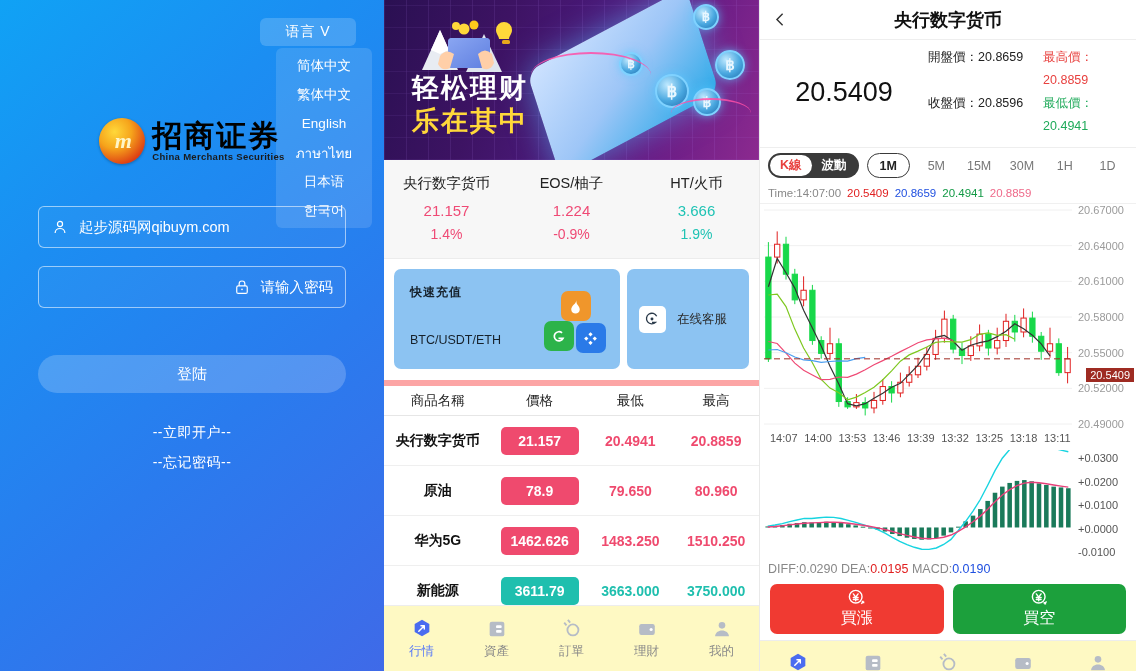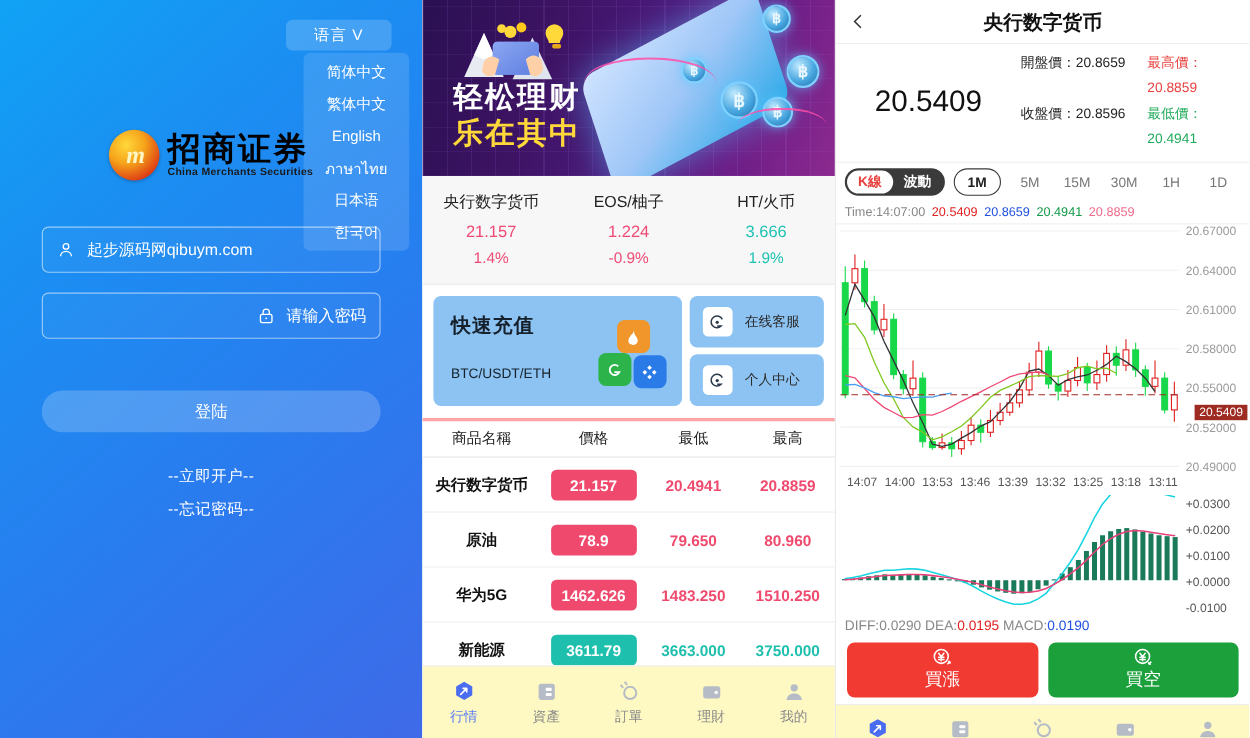--- a/index.html
+++ b/index.html
@@ -133,21 +133,21 @@
   .ticker { flex: 1; text-align: center; }
   .ticker .nm { font-size: 14.5px; color: #222; margin-bottom: 9px; }
   .ticker .pr { font-size: 15px; margin-bottom: 7px; }
   .ticker .pc { font-size: 14px; }
 
   .promo-row { display: flex; gap: 7px; padding: 10px 10px 11px; flex: none; }
   .recharge {
     flex: 1.72; height: 100px; border-radius: 7px; background: #8cc3f2;
     position: relative; padding: 15px 0 0 16px;
   }
-  .recharge .t1 { font-size: 18px; font-weight: bold; color: #16212b; letter-spacing: 1px; }
+  .recharge .t1 { font-size: 12px; font-weight: bold; color: #16212b; letter-spacing: 1px; }
   .recharge .t2 { font-size: 12.5px; color: #16212b; position: absolute; bottom: 22px; left: 16px; }
   .ex-icons { position: absolute; right: 14px; bottom: 16px; width: 62px; height: 62px; }
   .ex-ic {
     position: absolute; width: 30px; height: 30px; border-radius: 7px;
     display: flex; align-items: center; justify-content: center;
     color: #fff; font-weight: bold; font-size: 16px;
   }
   .ex-ic.o { background: #f0962b; right: 15px; top: 0; }
   .ex-ic.g { background: #2cb34a; left: 0; bottom: 2px; }
   .ex-ic.b { background: #2a7ae8; right: 0; bottom: 0; }
@@ -156,21 +156,21 @@
     flex: 1; border-radius: 7px; background: #8cc3f2;
     display: flex; align-items: center; gap: 11px; padding-left: 12px;
   }
   .svc .sic {
     width: 27px; height: 27px; border-radius: 5px; background: #fff;
     display: flex; align-items: center; justify-content: center; flex: none;
   }
   .svc .slab { font-size: 12.5px; color: #2b2b2b; }
 
   .tbl-head {
-    display: flex; border-top: 3px solid #fca5a5; border-bottom: 1px solid #e6e6e6;
+    display: flex; border-top: 6px solid #fca5a5; border-bottom: 1px solid #e6e6e6;
     height: 36px; align-items: center; flex: none; background: #fff;
   }
   .tbl-head div { font-size: 13.5px; color: #222; }
   .c-nm { width: 108px; text-align: center; }
   .c-pr { width: 96px; text-align: center; }
   .c-lo { width: 86px; text-align: center; }
   .c-hi { width: 86px; text-align: center; }
   .tbl-body { flex: 1; overflow: hidden; }
   .trow {
     display: flex; align-items: center; height: 50px;
@@ -421,29 +421,20 @@
       </div>
       <div class="svc-col">
         <div class="svc">
           <div class="sic">
             <svg width="16" height="16" viewBox="0 0 24 24" fill="none" stroke="#2b3a4a" stroke-width="2">
               <path d="M19 8a8 8 0 1 0-1.6 9H12"></path>
                 <circle cx="12" cy="12" r="2.2" fill="#2b3a4a" stroke="none"></circle>
             </svg>
           </div>
           <div class="slab">在线客服</div>
-        </div>
-        <div class="svc">
-          <div class="sic">
-            <svg width="16" height="16" viewBox="0 0 24 24" fill="none" stroke="#2b3a4a" stroke-width="2">
-              <path d="M19 8a8 8 0 1 0-1.6 9H12"></path>
-                <circle cx="12" cy="12" r="2.2" fill="#2b3a4a" stroke="none"></circle>
-            </svg>
-          </div>
-          <div class="slab">个人中心</div>
         </div>
       </div>
     </div>
 
     <div class="tbl-head">
       <div class="c-nm">商品名稱</div>
       <div class="c-pr">價格</div>
       <div class="c-lo">最低</div>
       <div class="c-hi">最高</div>
     </div>

